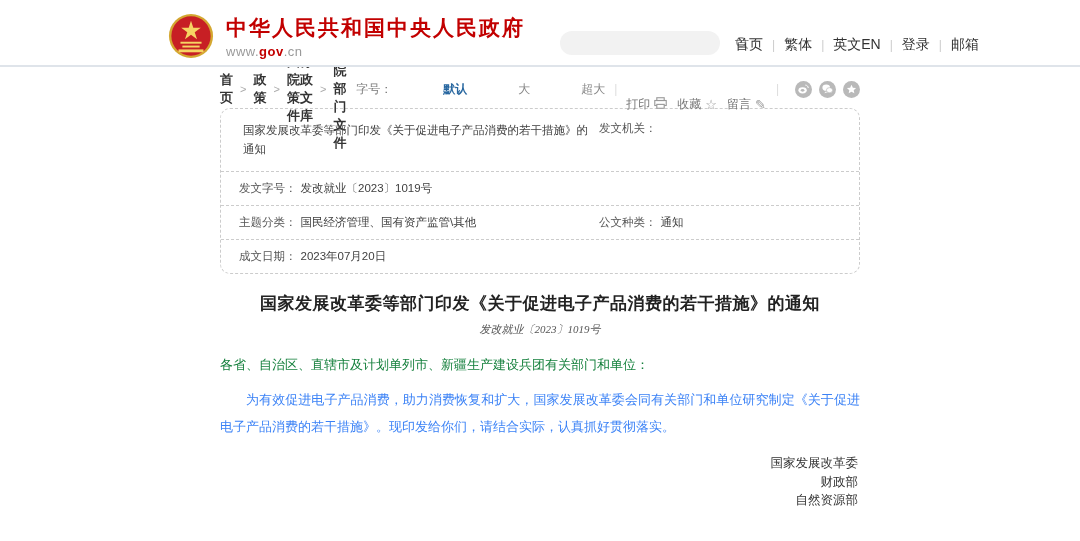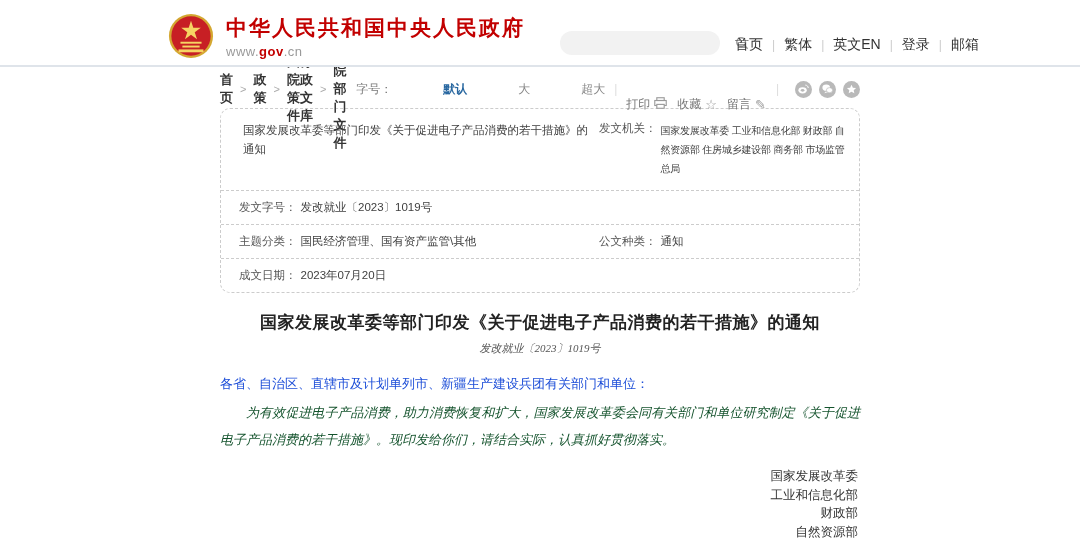--- a/index.html
+++ b/index.html
@@ -56,23 +56,23 @@
   .m-lbl { white-space:nowrap; color:#555; }
   .m-val { color:#404040; margin-left:4px; }
   .agency-val { font-size:10px; line-height:19px; letter-spacing:-.2px; }
   .m-row1 .m-val.title-val { line-height:19px; }
 
   
   .doc-title { margin-top:18px; text-align:center; font-size:17px; font-weight:bold;
     color:#222; font-family:"Liberation Serif","DejaVu Serif",serif; letter-spacing:.5px; }
   .doc-number { margin-top:7px; text-align:center; font-size:11px; color:#555;
     font-family:"Liberation Serif","DejaVu Serif",serif; font-style:italic; }
-  .salutation { margin-top:16px; font-size:13px; color:#1d4ed8; line-height:24px; }
-  .body-para { margin-top:3px; font-size:13px; color:#14532d; line-height:27px;
-    text-indent:2em; text-align:justify;font-style:italic; }
+  .salutation { margin-top:16px; font-size:13px; color:#15803d; line-height:24px; }
+  .body-para { margin-top:9px; font-size:13px; color:#3b82f6; line-height:27px;
+    text-indent:2em; text-align:justify; }
   .signatures { margin-top:14px; text-align:right; font-size:12.5px; color:#333;
     line-height:18.6px; padding-right:2px; }
 </style>
 </head>
 <body>
 
 <header class="site-header">
   <div class="brand">
     <div class="emblem">
       <svg viewBox="0 0 48 48" width="46" height="46">
@@ -173,21 +173,20 @@
     </div>
   </div>
 
   <section class="meta-box">
     <div class="meta-row tall m-row1">
       <div class="cell-l">
         <span class="m-val title-val">国家发展改革委等部门印发《关于促进电子产品消费的若干措施》的通知</span>
       </div>
       <div class="cell-r">
         <span class="m-lbl">发文机关：</span>
-        <span class="m-val agency-val">国家发展改革委 工业和信息化部 财政部 自然资源部 住房城乡建设部 商务部 市场监管总局</span>
       </div>
     </div>
     <div class="meta-row">
       <div class="cell-l">
         <span class="m-lbl">发文字号：</span>
         <span class="m-val">发改就业〔2023〕1019号</span>
       </div>
     </div>
     <div class="meta-row">
       <div class="cell-l">
@@ -209,19 +208,18 @@
   </section>
 
   <h1 class="doc-title">国家发展改革委等部门印发《关于促进电子产品消费的若干措施》的通知</h1>
   <div class="doc-number">发改就业〔2023〕1019号</div>
 
   <p class="salutation">各省、自治区、直辖市及计划单列市、新疆生产建设兵团有关部门和单位：</p>
   <p class="body-para">为有效促进电子产品消费，助力消费恢复和扩大，国家发展改革委会同有关部门和单位研究制定《关于促进电子产品消费的若干措施》。现印发给你们，请结合实际，认真抓好贯彻落实。</p>
 
   <div class="signatures">
     <div>国家发展改革委</div>
-    <div>工业和信息化部</div>
     <div>财政部</div>
     <div>自然资源部</div>
 
   </div>
 
 </main>
 
 </body></html>

